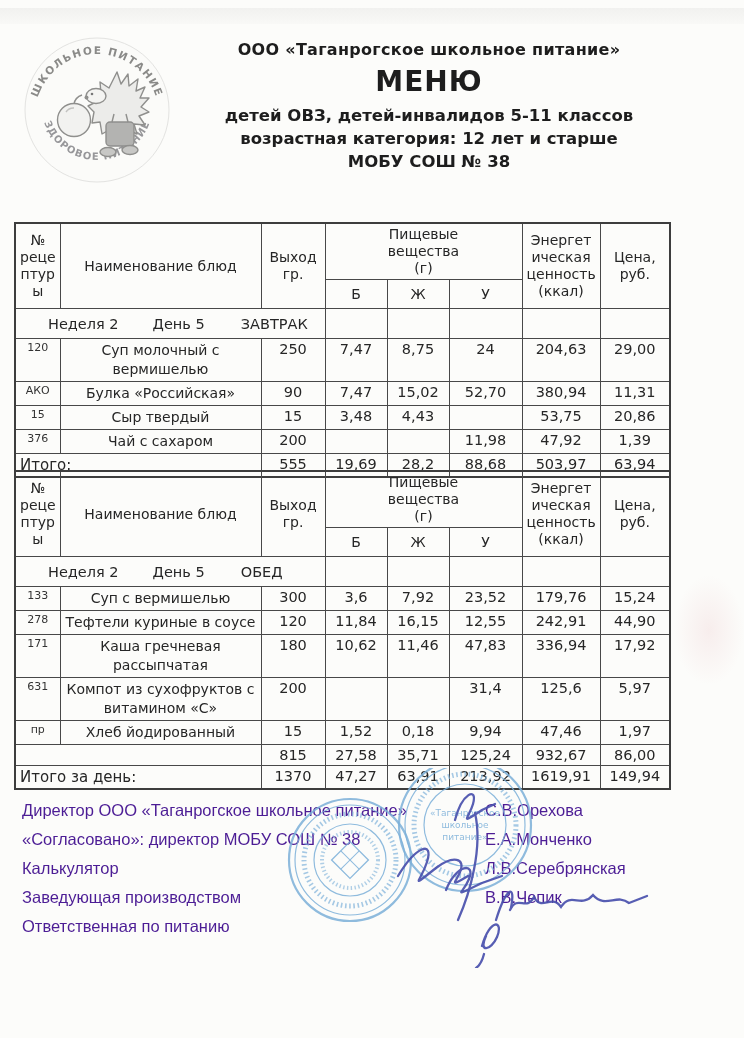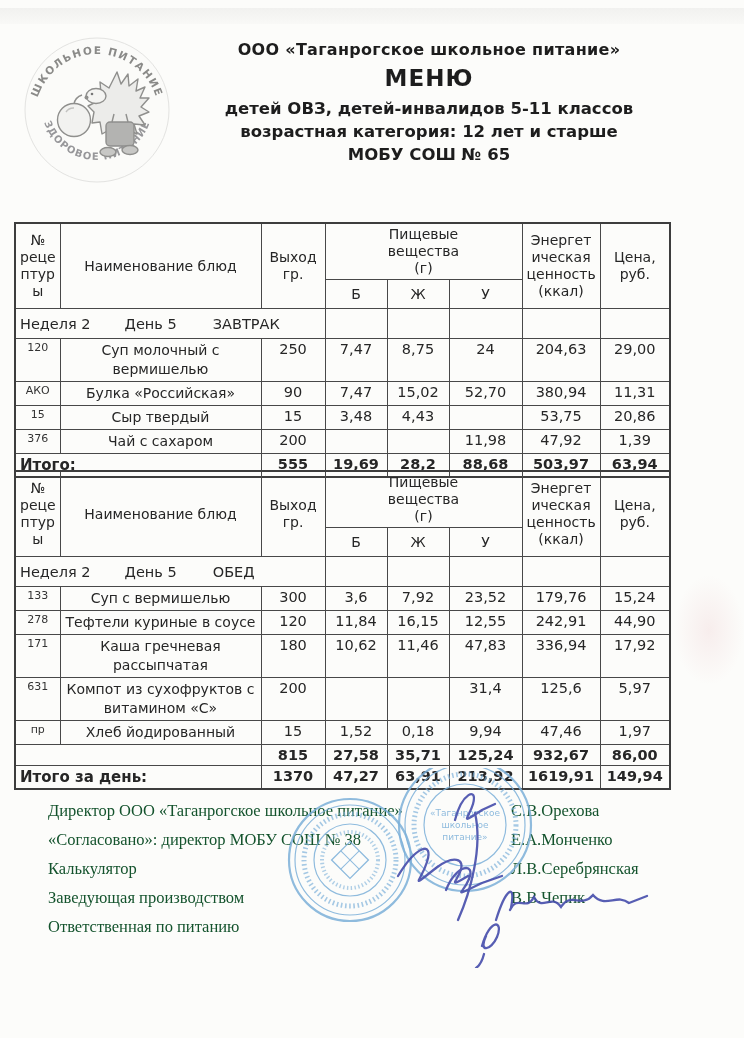--- a/index.html
+++ b/index.html
@@ -11,47 +11,47 @@
   .top-streak{position:absolute;top:8px;left:0;right:0;height:16px;
     background:linear-gradient(to bottom,#ebebe9,#f7f7f5);opacity:.65;}
   .pink-smudge{position:absolute;top:575px;right:0;width:70px;height:110px;
     background:radial-gradient(closest-side,rgba(225,170,175,.18),rgba(225,170,175,0));}
   
   .logo{position:absolute;left:22px;top:34px;}
   
   .titles{position:absolute;left:168px;top:40px;width:522px;text-align:center;
     font-weight:bold;color:#1d1d1d;}
   .org-line{font-size:16px;letter-spacing:.3px;margin-bottom:6px;}
-  .doc-title{font-size:23px;letter-spacing:1px;margin-bottom:6px;}
+  .doc-title{font-size:28px;letter-spacing:1px;margin-bottom:6px;}
   .sub-line{font-size:16.5px;line-height:23px;}
   
   table.menu-table{
     position:absolute;left:14px;border-collapse:collapse;table-layout:fixed;
     width:655px;background:transparent;color:#262626;
   }
   table.t1{top:222px;} table.t2{top:470px;}
   .menu-table td,.menu-table th{border:1.5px solid #484848;padding:2px 4px;overflow:hidden;}
   .menu-table{border:2px solid #3d3d3d;}
   .menu-table th{font-weight:normal;font-size:14px;text-align:center;vertical-align:middle;line-height:1.22;}
   .pre{white-space:pre-line;}
   .th-num{font-size:11px;line-height:1.25;}
   .hrow1{height:56px;} .hrow2 th{height:24px;}
   .section-row td{height:25px;}
   .section-cell{font-size:14.5px;padding-left:7px;}
-  .section-cell .wk{display:inline-block;}
+  .section-cell .wk{display:inline-block;margin-left:28px;}
   .section-cell .dy{display:inline-block;margin-left:34px;}
   .section-cell .ml{display:inline-block;margin-left:36px;}
   .c-num{font-size:11px;text-align:center;vertical-align:top;padding-top:5px;color:#333;}
   .c-name{font-size:14px;line-height:19px;vertical-align:top;padding-left:7px;padding-top:3px;text-align:center;}
   .c-val{font-size:14.5px;text-align:center;vertical-align:top;padding-top:3px;}
-  tr.totals td{font-weight:bold;}
+  tr.totals td{font-weight:normal;}
   .c-total-label{font-size:15px;padding-left:7px;}
   
-  .signatures{position:absolute;left:48px;top:801px;width:680px;
-    font-family:Liberation Serif, serif;color:#14532d;}
+  .signatures{position:absolute;left:22px;top:801px;width:680px;
+    font-family:Liberation Sans, sans-serif;color:#4c1d95;}
   .sig-row{position:relative;height:29px;}
   .sig-label{font-size:16.5px;}
   .sig-name{position:absolute;left:463px;top:0;font-size:16.5px;}
   .stamp-overlay{position:absolute;left:270px;top:768px;pointer-events:none;}
 </style>
 </head>
 <body>
 
 <div class="page">
 
@@ -87,21 +87,21 @@
       <path d="M52,70 C53,64 57,62 60,61" fill="none"></path>
       <path d="M44,78 a9,9 0 0 1 8,-4" fill="none" stroke="#c2c2c0"></path>
     </g>
   </svg>
 
   <div class="titles">
     <div class="org-line">ООО «Таганрогское школьное питание»</div>
     <div class="doc-title">МЕНЮ</div>
     <div class="sub-line">детей ОВЗ, детей-инвалидов 5-11 классов</div>
     <div class="sub-line">возрастная категория: 12 лет и старше</div>
-    <div class="sub-line">МОБУ СОШ № 65</div>
+    <div class="sub-line">МОБУ СОШ № 38</div>
   </div>
 
   <table class="menu-table t1">
     <colgroup>
       <col style="width:45px">
         <col style="width:201px">
         <col style="width:64px">
       <col style="width:62px">
         <col style="width:62px">
         <col style="width:73px">

